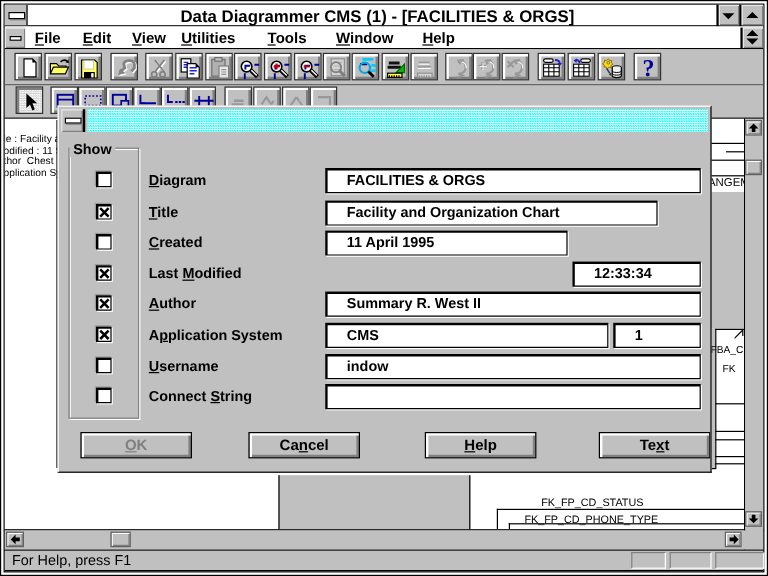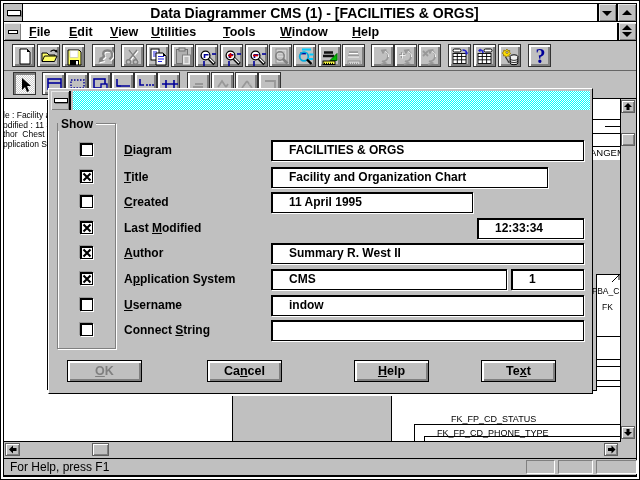--- a/index.html
+++ b/index.html
@@ -51,21 +51,21 @@
   #dtitle{left:24px;top:2px;width:517px;height:19px;background:
      repeating-conic-gradient(#00ffff 0% 25%, #ffffff 0% 50%);
      background-size:2px 2px;}
   #dtitletxt{left:24px;top:4px;width:517px;text-align:center;font-size:12.5px;font-weight:bold;}
   #showbox{left:8px;top:34px;width:59px;height:226px;border:1px solid #808080;box-shadow:1px 1px 0 #fff, inset 1px 1px 0 #fff;}
   #showlbl{left:9px;top:28px;font-size:12px;font-weight:bold;background:#c0c0c0;padding:0 3px;}
   .cb{left:31px;width:13px;height:13px;background:#fff;border:1px solid #000;border-top-width:2px;border-left-width:2px;box-shadow:1px 1px 0 #fff, -1px -1px 0 #9a9a9a;}
   .cb svg{position:absolute;left:0px;top:0px;}
   .lbl{left:75px;font-size:12px;font-weight:bold;white-space:nowrap;}
   .fld{left:222px;height:21px;background:#fff;border:1px solid #000;border-top-width:2px;border-left-width:2px;box-shadow:1px 1px 0 #fff;font-size:12px;font-weight:bold;padding-left:16px;line-height:17px;white-space:nowrap;}
-  .pb{top:271px;width:75px;height:22px;background:#c0c0c0;border:1px solid #000;box-shadow:inset 1px 1px 0 #fff, inset 2px 2px 0 #fff, inset -1px -1px 0 #808080, inset -2px -2px 0 #808080;text-align:center;font-size:12.5px;font-weight:bold;line-height:21px;}
+  .pb{top:271px;width:93px;height:22px;background:#c0c0c0;border:1px solid #000;box-shadow:inset 1px 1px 0 #fff, inset 2px 2px 0 #fff, inset -1px -1px 0 #808080, inset -2px -2px 0 #808080;text-align:center;font-size:12.5px;font-weight:bold;line-height:21px;}
   u{text-decoration-thickness:1px;text-underline-offset:1px;}
 </style>
 </head>
 <body>
 <div id="root">
   <div class="a" id="frame"></div>
   <div class="a" id="client"></div>
 
   <div class="a" id="titlebar"></div>
   <div class="a" id="sysbox">
@@ -457,15 +457,15 @@
     <div class="a fld" style="top:179.5px;left:462px;width:73px;">1</div>
     <div class="a cb" style="top:208.5px;"></div>
     <div class="a lbl" style="top:208.5px;"><u>U</u>sername</div>
     <div class="a fld" style="top:205.5px;left:222px;width:313px;">indow</div>
     <div class="a cb" style="top:234.0px;"></div>
     <div class="a lbl" style="top:234.0px;">Connect <u>S</u>tring</div>
     <div class="a fld" style="top:231.0px;left:222px;width:313px;"></div>
     <div class="a pb" style="left:18px;color:#808080;"><u>O</u>K</div>
     <div class="a pb" style="left:158px;">Ca<u>n</u>cel</div>
     <div class="a pb" style="left:305px;"><u>H</u>elp</div>
-    <div class="a pb" style="left:432px;">Te<u>x</u>t</div>
+    <div class="a pb" style="left:450px;">Te<u>x</u>t</div>
   </div>
 </div>
 
 </body></html>

